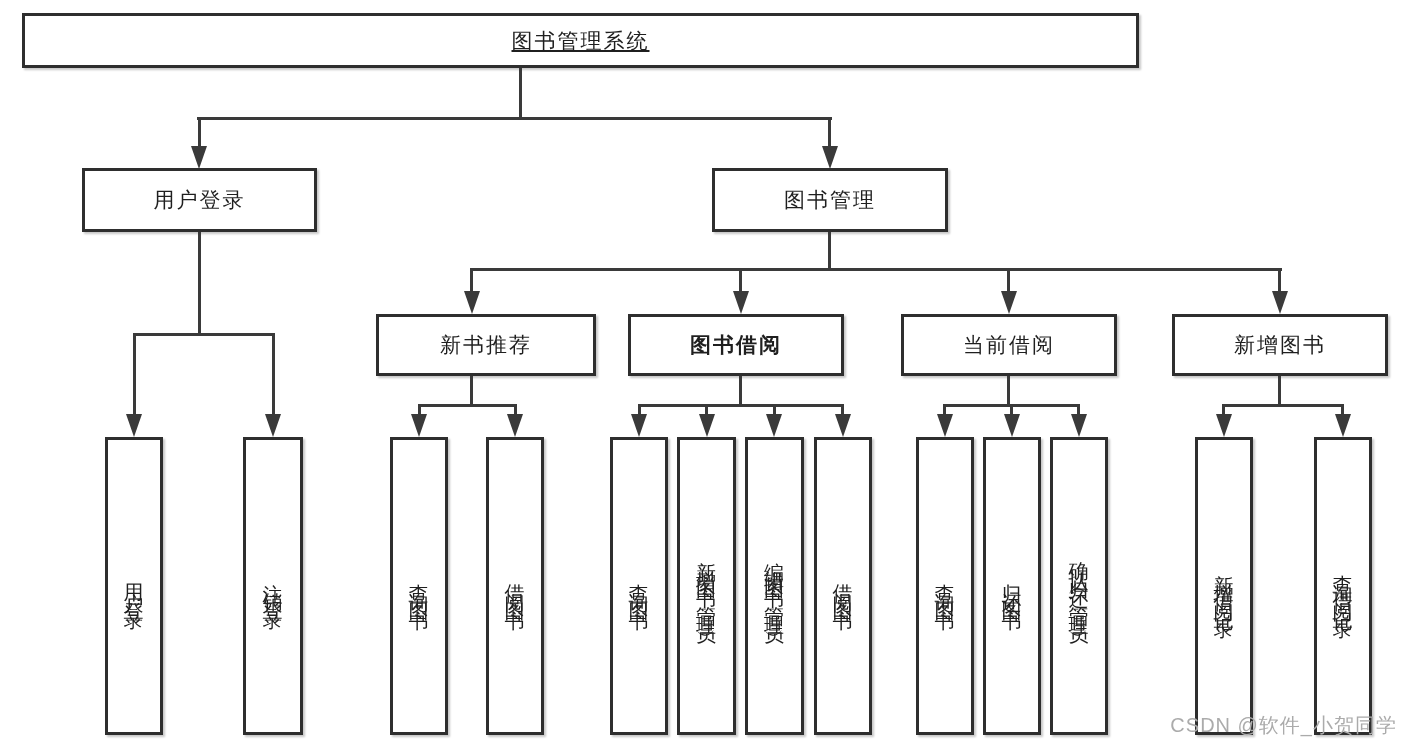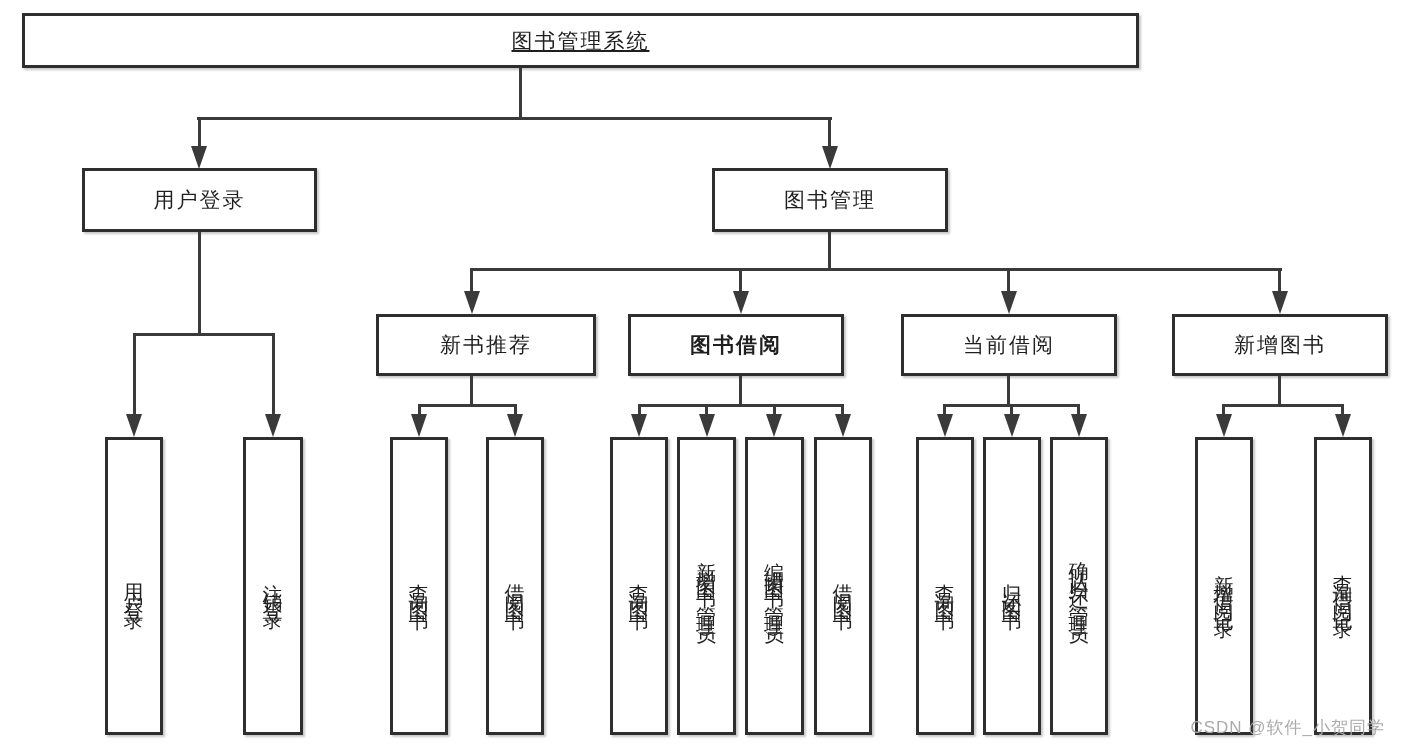--- a/index.html
+++ b/index.html
@@ -44,22 +44,22 @@
   .hline{position:absolute;height:3px;background:var(--line);}
   .arrow{
     position:absolute;
     width:0;height:0;
     border-left:8px solid transparent;
     border-right:8px solid transparent;
     border-top:23px solid var(--line);
   }
   .watermark{
     position:absolute;
-    right:20px;bottom:8px;
-    font-size:17px;
+    right:8px;bottom:8px;
+    font-size:20px;
     color:var(--watermark);
     letter-spacing:1px;
     white-space:nowrap;
     z-index:9;
   }
 </style>
 </head>
 <body>
 
 <div class="canvas">

